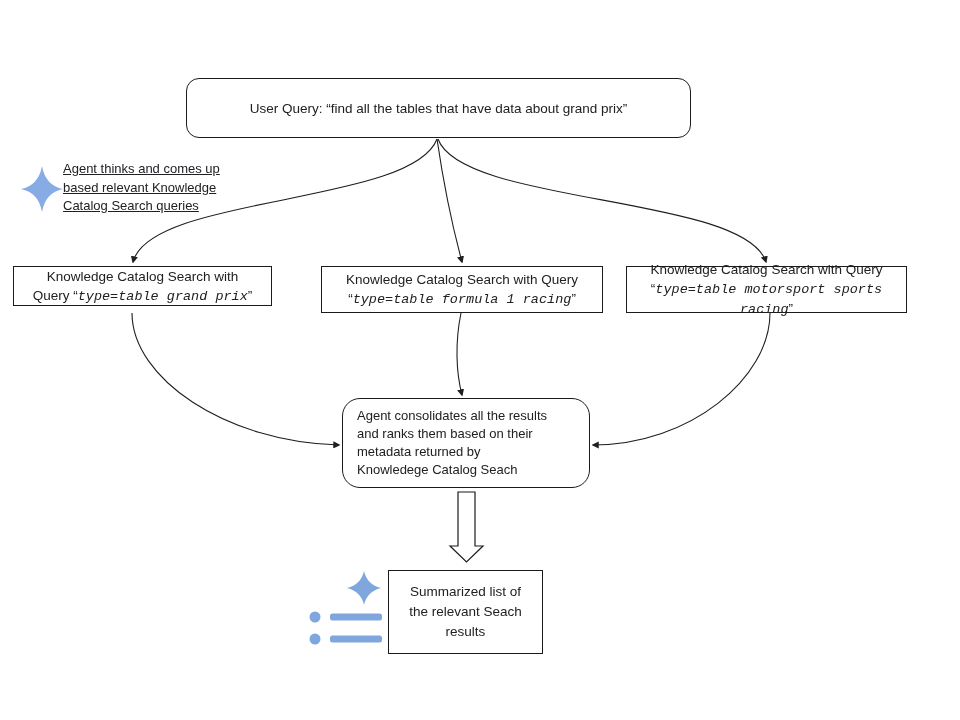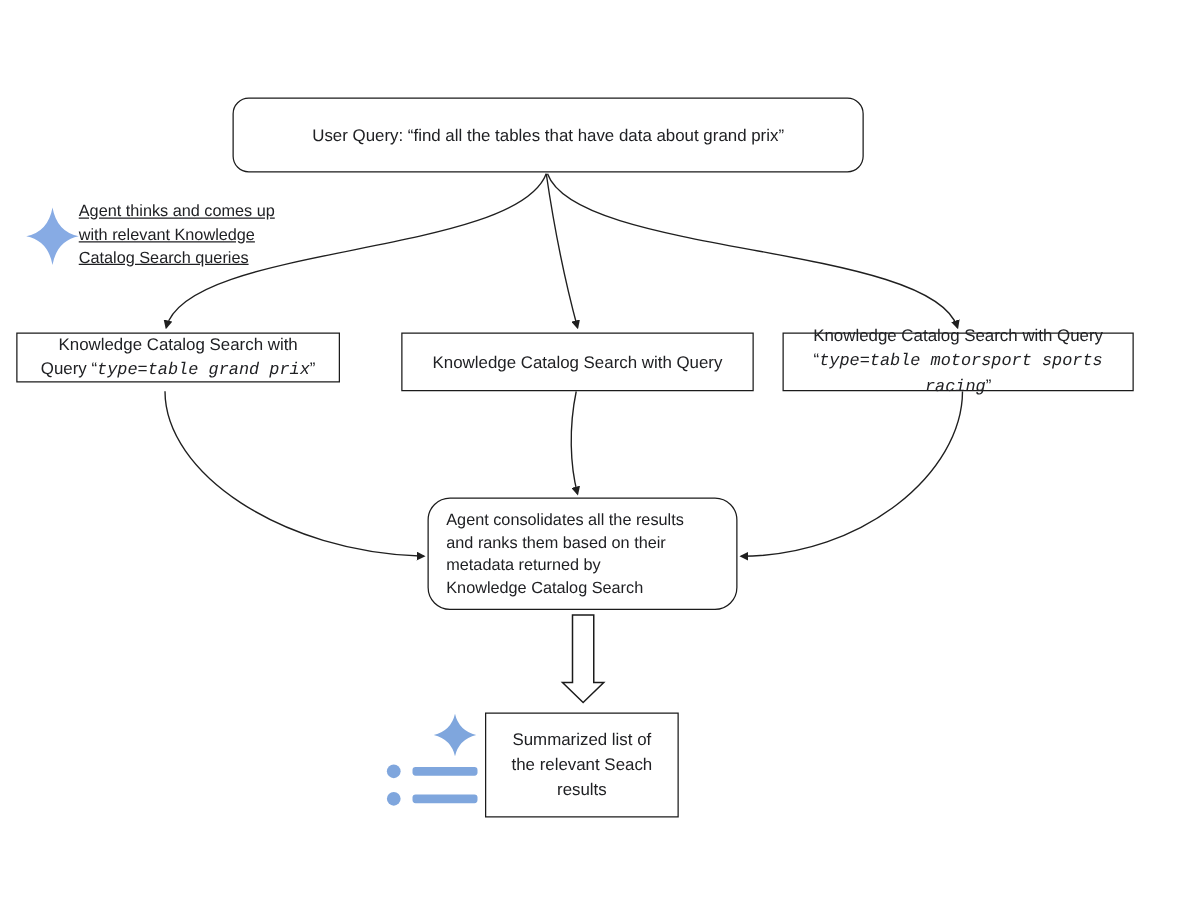--- a/index.html
+++ b/index.html
@@ -57,47 +57,48 @@
     </g>
     <path d="M 458 492 L 475 492 L 475 546 L 483 546 L 466.5 562 L 450 546 L 458 546 Z" fill="#ffffff" stroke="#1b1b1b" stroke-width="1.2" stroke-linejoin="miter"></path>
   </svg>
 
   <svg class="icon big-sparkle" width="52" height="52" viewBox="0 0 52 52" xmlns="http://www.w3.org/2000/svg">
     <path d="M26 3 Q29.5 22.5 47 26 Q29.5 29.5 26 49 Q22.5 29.5 5 26 Q22.5 22.5 26 3 Z" fill="#87ABE4"></path>
   </svg>
 
   <div class="agent-note">
     <div data-bind="agent_note.lines.0">Agent thinks and comes up</div>
-    <div data-bind="agent_note.lines.1">with relevant Knowledge</div>
+    <div data-bind="agent_note.lines.1">based relevant Knowledge</div>
     <div data-bind="agent_note.lines.2">Catalog Search queries</div>
   </div>
 
   <div class="box user-query">
     <span data-bind="user_query.text">User Query: “find all the tables that have data about grand prix”</span>
   </div>
 
   <div class="box search-left">
     <div data-bind="search_boxes.0.line1">Knowledge Catalog Search with</div>
     <div><span data-bind="search_boxes.0.line2_prefix">Query </span><span data-bind="search_boxes.0.open_quote">“</span><em data-bind="search_boxes.0.query">type=table grand prix</em><span data-bind="search_boxes.0.close_quote">”</span></div>
   </div>
 
   <div class="box search-mid">
     <div data-bind="search_boxes.1.line1">Knowledge Catalog Search with Query</div>
+    <div><span data-bind="search_boxes.1.line2_prefix"></span><span data-bind="search_boxes.1.open_quote">“</span><em data-bind="search_boxes.1.query">type=table formula 1 racing</em><span data-bind="search_boxes.1.close_quote">”</span></div>
   </div>
 
   <div class="box search-right">
     <div data-bind="search_boxes.2.line1">Knowledge Catalog Search with Query</div>
     <div><span data-bind="search_boxes.2.line2_prefix"></span><span data-bind="search_boxes.2.open_quote">“</span><em data-bind="search_boxes.2.query">type=table motorsport sports racing</em><span data-bind="search_boxes.2.close_quote">”</span></div>
   </div>
 
   <div class="box consolidate">
     <div data-bind="consolidate.lines.0">Agent consolidates all the results</div>
     <div data-bind="consolidate.lines.1">and ranks them based on their</div>
     <div data-bind="consolidate.lines.2">metadata returned by</div>
-    <div data-bind="consolidate.lines.3">Knowledge Catalog Search</div>
+    <div data-bind="consolidate.lines.3">Knowledege Catalog Seach</div>
   </div>
 
   <svg class="icon summary-icon" width="92" height="88" viewBox="0 0 92 88" xmlns="http://www.w3.org/2000/svg">
     <path d="M68 3 Q71 16.5 85 20 Q71 23.5 68 37 Q65 23.5 51 20 Q65 16.5 68 3 Z" fill="#7FA6DD"></path>
     <circle cx="19" cy="49" r="5.5" fill="#7FA6DD"></circle>
     <rect x="34" y="45.5" width="52" height="7" rx="2.5" fill="#7FA6DD"></rect>
     <circle cx="19" cy="71" r="5.5" fill="#7FA6DD"></circle>
     <rect x="34" y="67.5" width="52" height="7" rx="2.5" fill="#7FA6DD"></rect>
   </svg>
 

